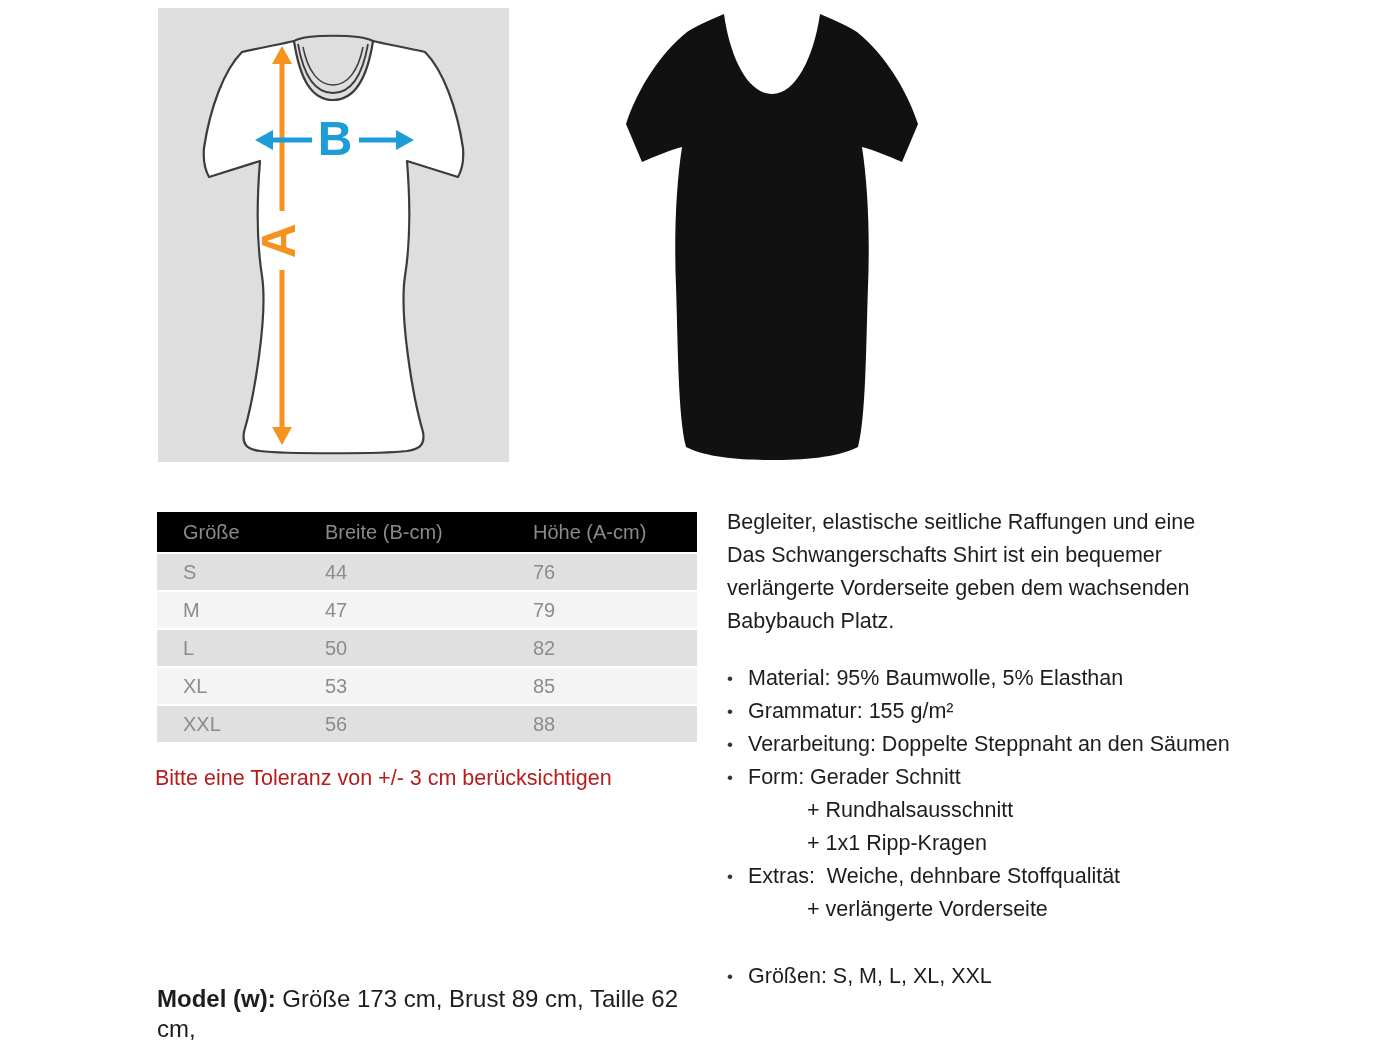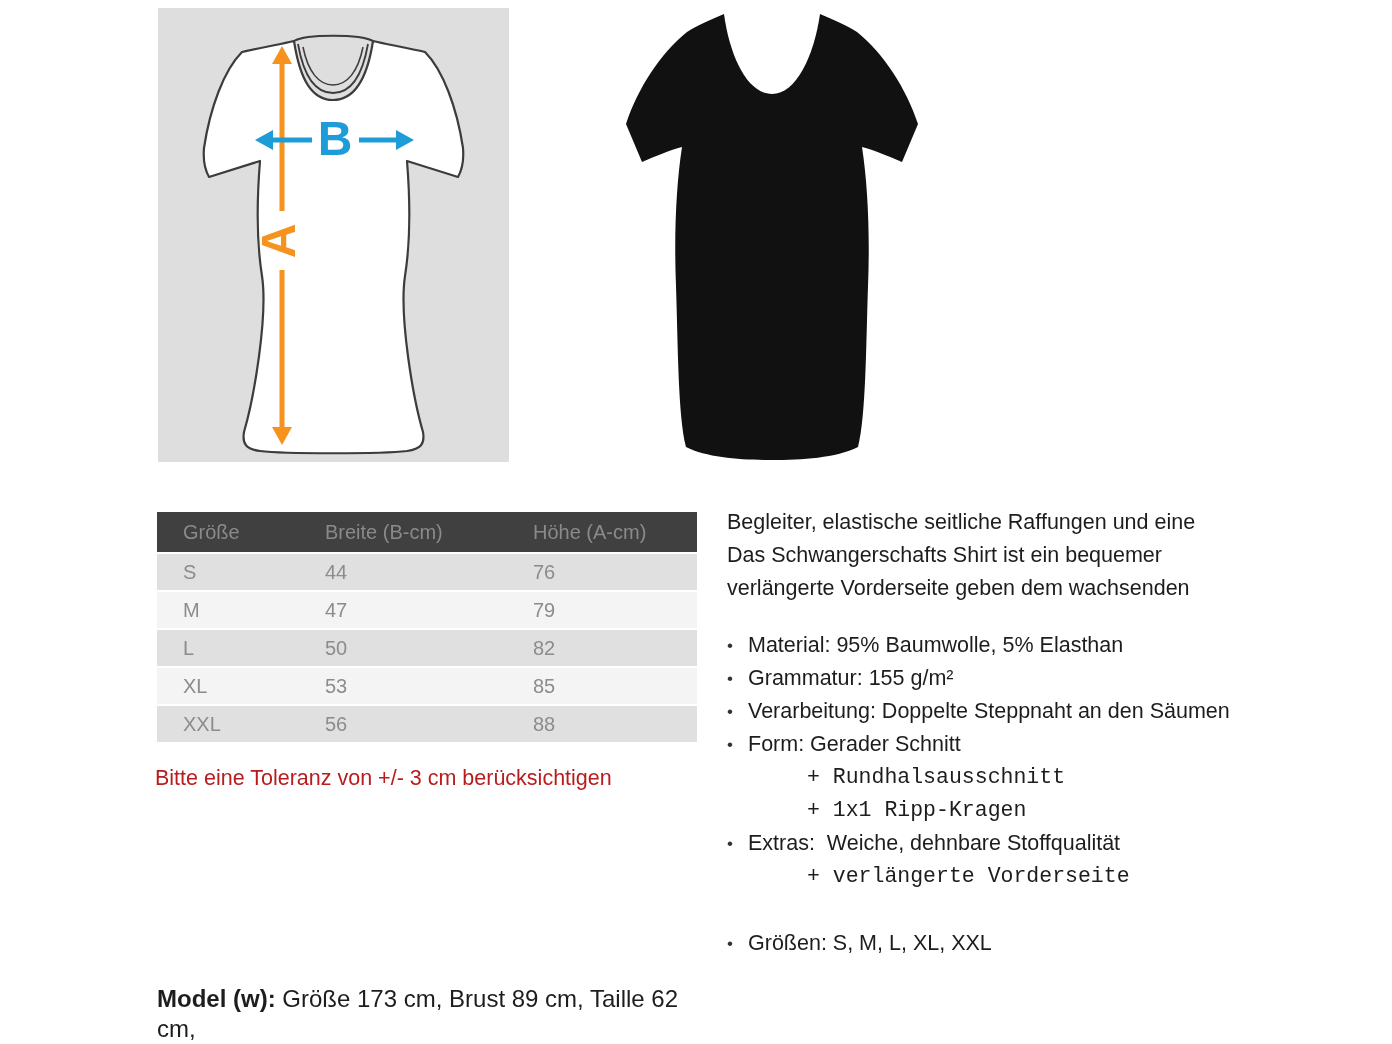--- a/index.html
+++ b/index.html
@@ -28,21 +28,21 @@
   
   .size-table {
     position:absolute; left:157px; top:512px; width:540px;
     font-size:20px; color:#8c8c8c;
   }
   .t-row {
     display:grid; grid-template-columns:142px 208px 190px;
     align-items:center; height:38px; border-top:2px solid #ffffff;
   }
   .t-row > div { padding-left:26px; }
-  .t-head { background:#404040; height:40px; border-top:none; color:#8a8a8a; }
+  .t-head { background:#000000; height:40px; border-top:none; color:#8a8a8a; }
   .t-dark { background:#e0e0e0; }
   .t-light { background:#f4f4f4; }
 
   .tolerance {
     position:absolute; left:155px; top:766px; width:560px;
     font-size:21.5px; color:#b91c1c;
   }
 
   .model-info {
     position:absolute; left:157px; top:984px; width:560px;
@@ -53,21 +53,21 @@
 
   
   .description {
     position:absolute; left:727px; top:506px; width:590px;
     font-size:21.5px; color:#1d1d1d;
   }
   .intro-line { line-height:33px; }
   .bullet-list { margin-top:24px; }
   .bullet-row { display:flex; line-height:33px; white-space:pre-wrap; }
   .bullet-marker { width:21px; flex:0 0 21px; color:#333; font-size:17px; }
-  .bullet-sub { padding-left:80px; line-height:33px; white-space:pre-wrap;font-family:Liberation Mono, monospace; }
+  .bullet-sub { padding-left:80px; line-height:33px; white-space:pre-wrap; }
   .gap-before { margin-top:34px; }
 </style>
 </head>
 <body>
 
 <div class="page">
 
   <div class="diagram-box">
     <svg viewBox="0 0 351 454">
 
@@ -176,20 +176,21 @@
 
   <div class="model-info">
     <div><span class="bold">Model (w):</span><span class="rest"> Größe 173 cm, Brust 89 cm, Taille 62 cm,</span></div>
     <div>Hüfte 88,5 cm, (trägt S)</div>
   </div>
 
   <div class="description">
     <div class="intro-line">Begleiter, elastische seitliche Raffungen und eine</div>
     <div class="intro-line">Das Schwangerschafts Shirt ist ein bequemer</div>
     <div class="intro-line">verlängerte Vorderseite geben dem wachsenden</div>
+    <div class="intro-line">Babybauch Platz.</div>
 
     <div class="bullet-list">
       <div class="bullet-row">
         <span class="bullet-marker">•</span>
         <span>Material: 95% Baumwolle, 5% Elasthan</span>
       </div>
       <div class="bullet-row">
         <span class="bullet-marker">•</span>
         <span>Grammatur: 155 g/m²</span>
       </div>

